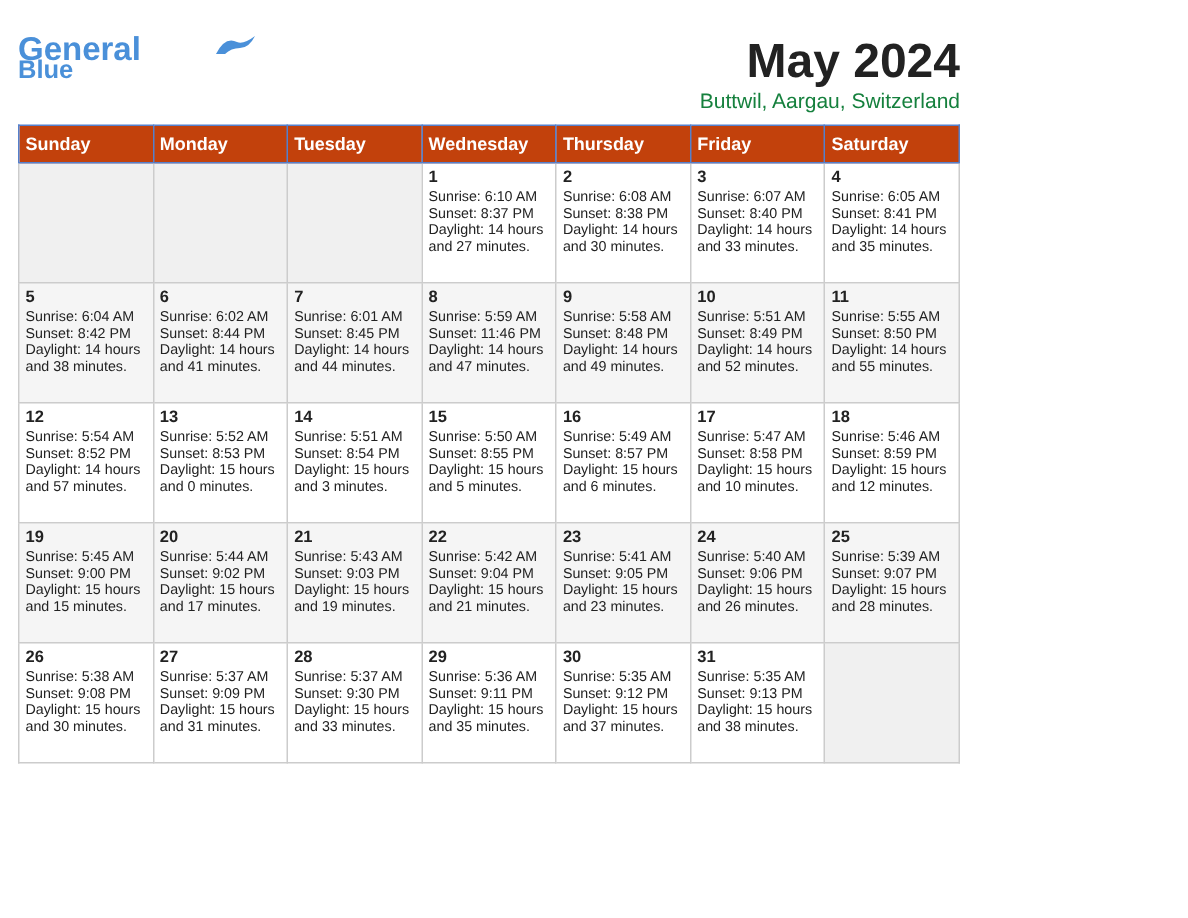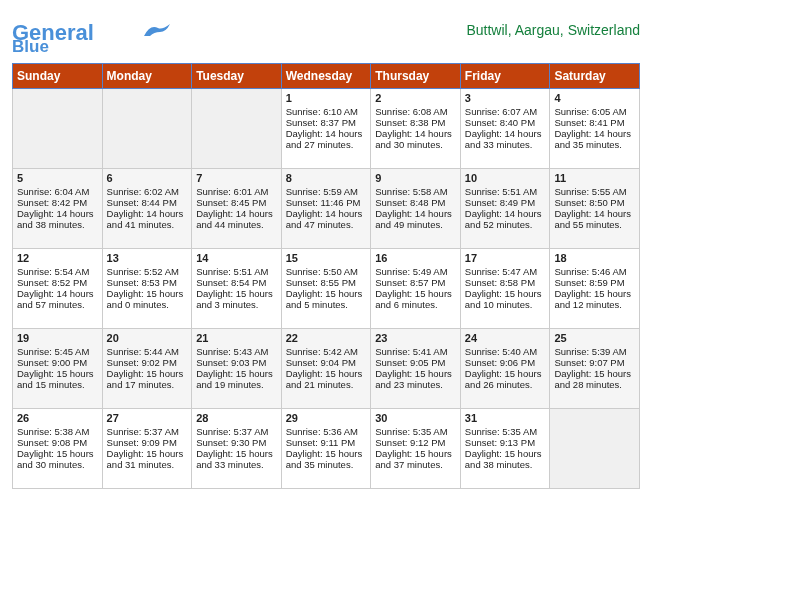--- a/index.html
+++ b/index.html
@@ -99,20 +99,21 @@
         <div class="logo-text">
           <span>General</span>
         </div>
         <svg class="logo-bird" viewBox="0 0 30 18" fill="none">
           <path d="M2 14 Q8 2 16 6 Q20 8 28 2 Q24 10 18 10 Q12 10 8 14Z" fill="#4a90d9"></path>
         </svg>
       </div>
       <div class="logo-text" style="color:#4a90d9;font-size:17px;font-weight:bold;margin-top:-6px;">Blue</div>
     </div>
     <div class="title-block">
+      <div class="month-year">May 2024</div>
       <div class="location">Buttwil, Aargau, Switzerland</div>
     </div>
   </div>
 
   <table>
     <thead>
       <tr>
       <th>Sunday</th>
           <th>Monday</th>
           <th>Tuesday</th>

